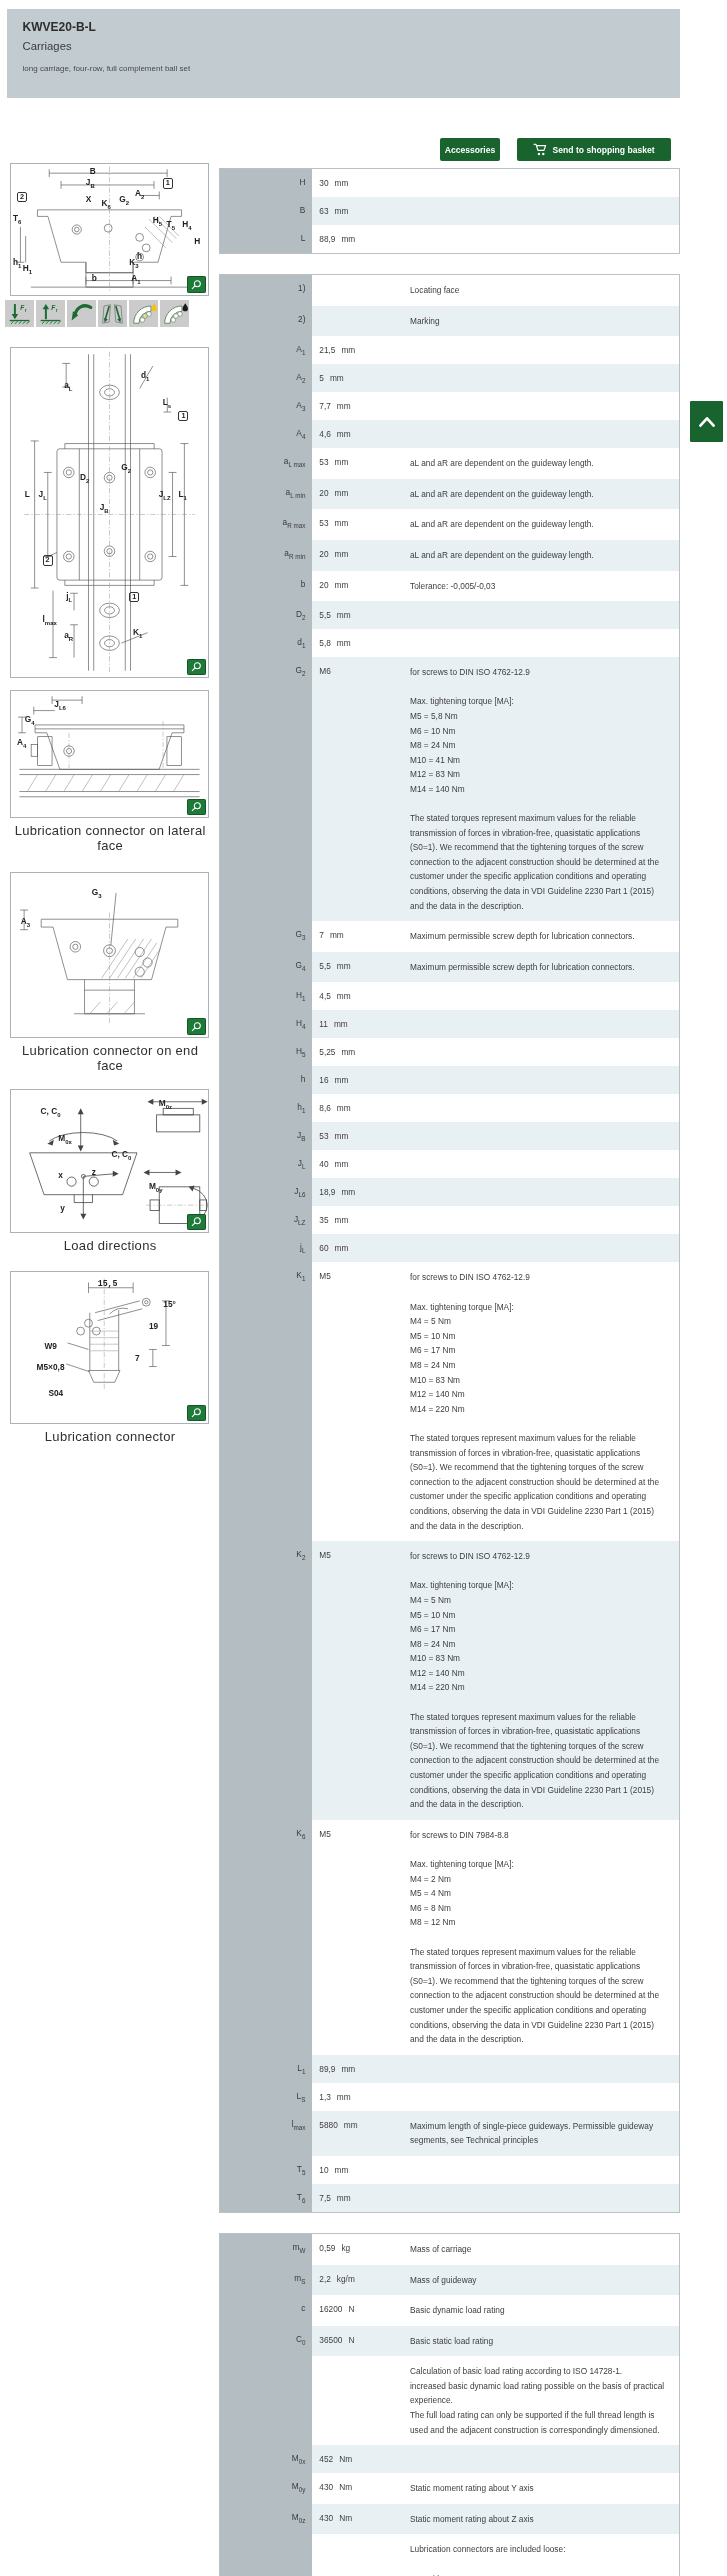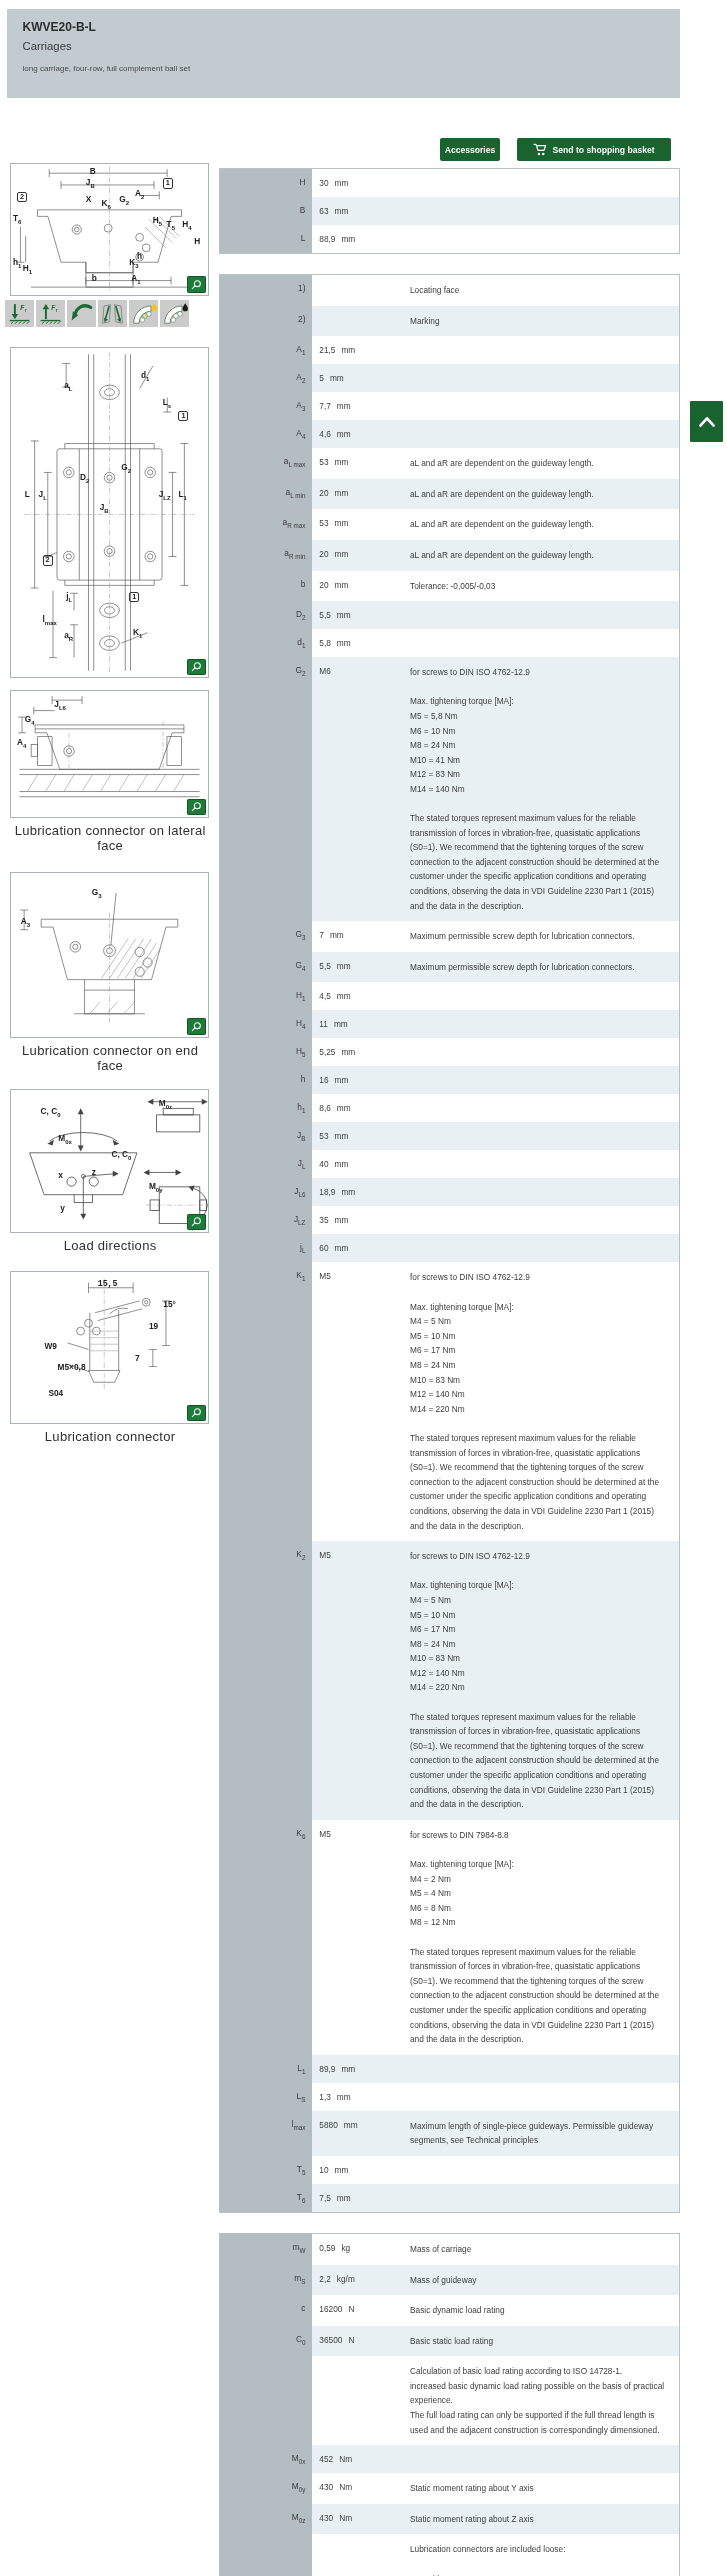--- a/index.html
+++ b/index.html
@@ -421,21 +421,21 @@
           <path d="M120,90H164M120,100H164M120,110H164M120,120H164"></path>
         </g>
         <path d="M142,10V180" stroke="#999" stroke-width="0.8" stroke-dasharray="8 3 2 3" fill="none"></path>
       </svg>
       <div class="fig-labels">
           <span class="dlabel" style="left: 44%; top: 5%; font-family: Liberation Mono, monospace;">15,5</span>
           <span class="dlabel" style="left: 57%; top: 18%; margin-left: 40px;">15°</span>
           <span class="dlabel" style="left: 70%; top: 33%;">19</span>
           <span class="dlabel" style="left: 63%; top: 54%;">7</span>
           <span class="dlabel" style="left: 17%; top: 46%;">W9</span>
-          <span class="dlabel" style="left: 13%; top: 60%; margin-left: 21px;">M5×0,8</span>
+          <span class="dlabel" style="left: 13%; top: 60%;">M5×0,8</span>
           <span class="dlabel" style="left: 19%; top: 77%;">S04</span>
         </div>
       <button class="mag">
         <svg width="13.3" height="12" viewBox="0 0 20 18">
           <circle cx="11" cy="7" r="4.5" fill="none" stroke="#fff" stroke-width="1.6"></circle>
           <line x1="7.5" y1="10.5" x2="3" y2="15" stroke="#fff" stroke-width="1.6"></line>
         </svg>
       </button>
     </div>
     <div class="figcap">Lubrication connector</div>

